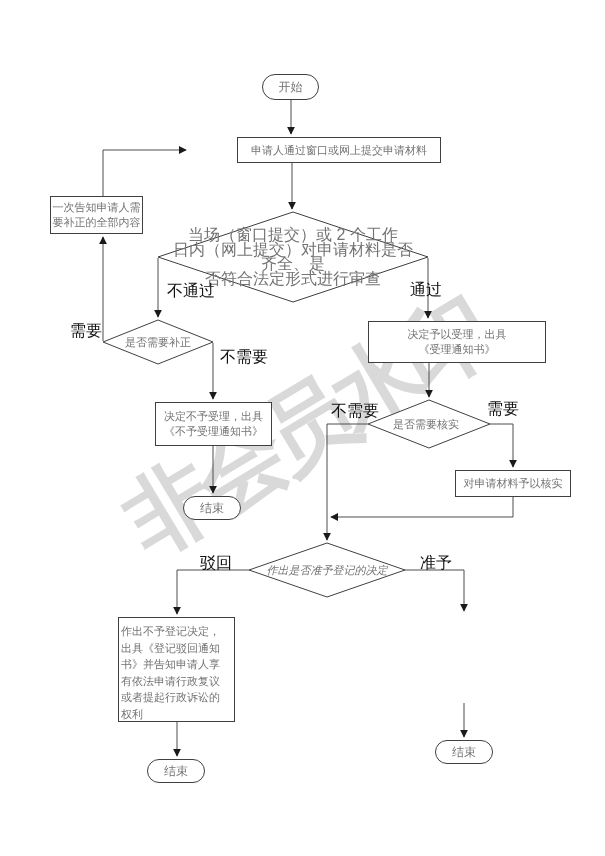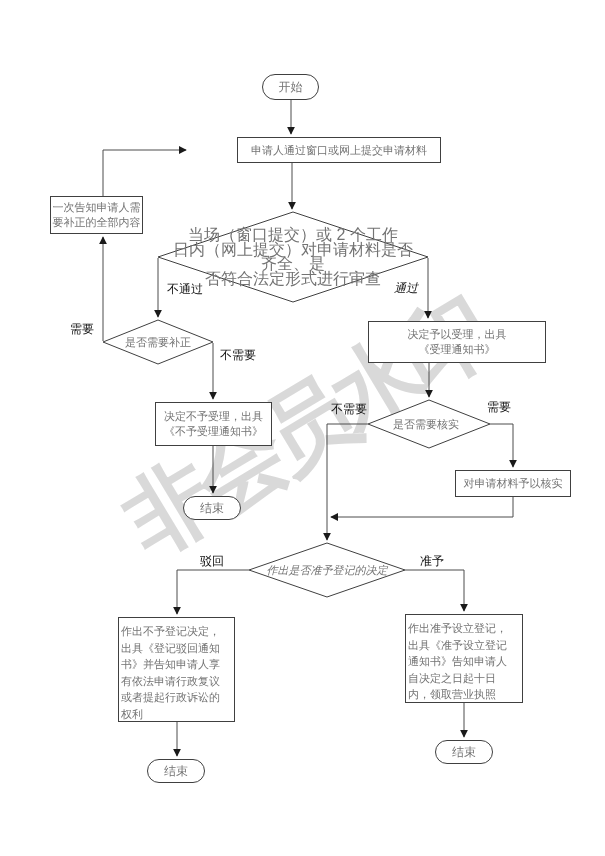--- a/index.html
+++ b/index.html
@@ -20,21 +20,21 @@
     position:absolute; z-index:3; box-sizing:border-box;
     display:flex; align-items:center; justify-content:center;
     text-align:center; font-size:11px; line-height:15px; color:#737373;
   }
   .rect { border:1px solid #404040; background:#fff; }
   .stadium { border:1px solid #404040; background:#fff; border-radius:13px; font-size:12px; }
   .dtext { background:transparent; z-index:4; }
   .multiline { white-space:pre-line; }
   .leftalign { text-align:left; justify-content:flex-start; align-items:flex-start; padding:5px 2px; line-height:16.5px; }
   .elabel {
-    position:absolute; z-index:4; font-size:12px; color:#111; white-space:nowrap;
+    position:absolute; z-index:4; font-size:16px; color:#111; white-space:nowrap;
   }
 </style>
 </head>
 <body>
 
 <div class="canvas">
 
   <div class="watermark">非会员水印</div>
 
   <svg class="layer" width="605" height="856">
@@ -96,32 +96,27 @@
 
   <div class="node dtext" style="left:247px;top:560px;width:160px;height:20px;font-style:italic;">作出是否准予登记的决定</div>
 
   <div class="node rect multiline leftalign" style="left:118px;top:617px;width:117px;height:105px;">作出不予登记决定，
 出具《登记驳回通知
 书》并告知申请人享
 有依法申请行政复议
 或者提起行政诉讼的
 权利</div>
 
-  <div class="node rect multiline leftalign" style="left:405px;top:614px;width:118px;height:89px;">作出准予设立登记，
-出具《准予设立登记
-通知书》告知申请人
-自决定之日起十日
-内，领取营业执照</div>
 
   <div class="node stadium" style="left:147px;top:759px;width:58px;height:24px;">结束</div>
 
   <div class="node stadium" style="left:435px;top:740px;width:58px;height:24px;">结束</div>
 
   <span class="elabel" style="left:167px;top:281px;">不通过</span>
-  <span class="elabel" style="left:394px;top:280px;font-style:italic;">通过</span>
+  <span class="elabel" style="left:410px;top:280px;">通过</span>
   <span class="elabel" style="left:70px;top:321px;">需要</span>
   <span class="elabel" style="left:220px;top:347px;">不需要</span>
   <span class="elabel" style="left:331px;top:401px;">不需要</span>
   <span class="elabel" style="left:487px;top:399px;">需要</span>
   <span class="elabel" style="left:200px;top:553px;">驳回</span>
   <span class="elabel" style="left:420px;top:553px;">准予</span>
 
 </div>
 
 </body></html>

